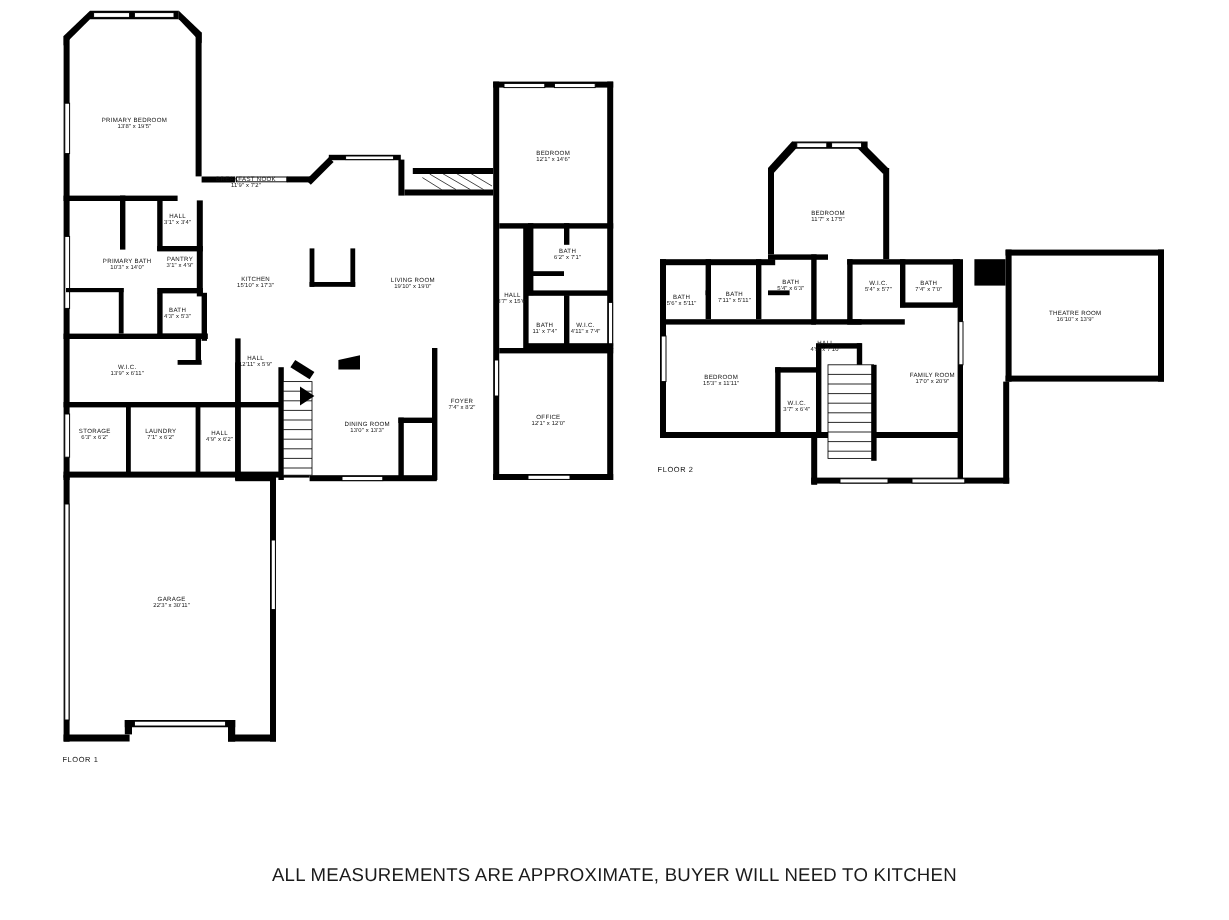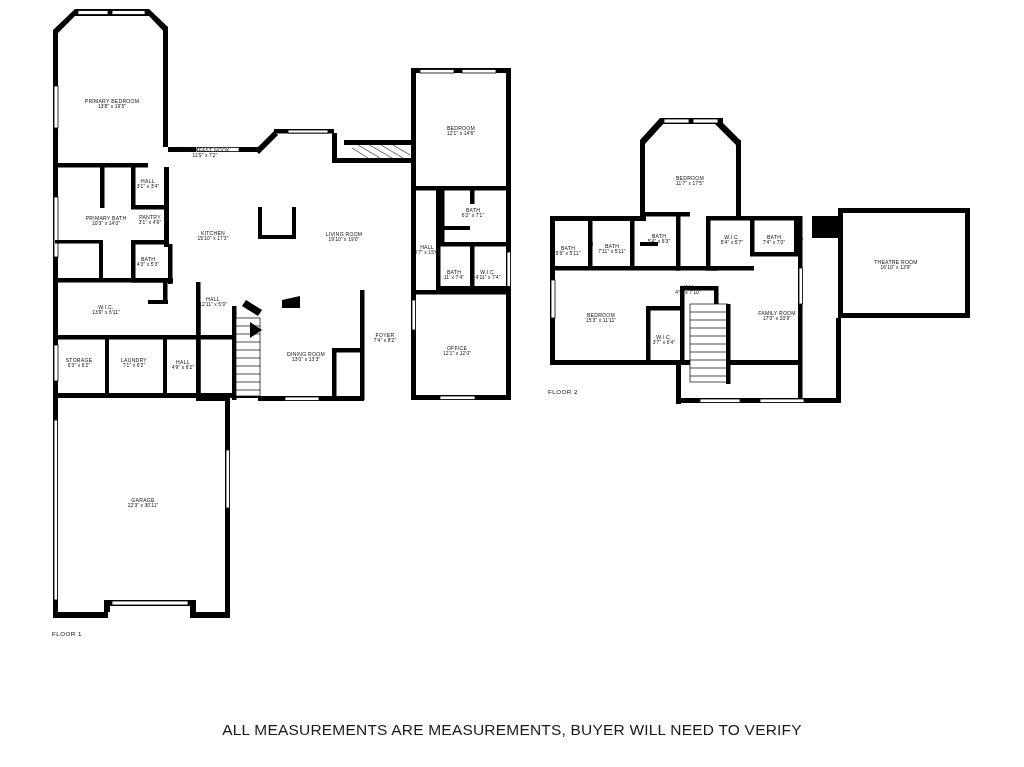--- a/index.html
+++ b/index.html
@@ -365,14 +365,14 @@
       </div>
       <div class="room-label" style="left: 664px; top: 340px;">
         <span class="nm">W.I.C.</span>
         <span class="dm">3'7" x 6'4"</span>
       </div>
     </div>
 
   <div class="floor-label" id="floor-1-label" style="left: 52px; top: 630px;">FLOOR 1</div>
   <div class="floor-label" id="floor-2-label" style="left: 548px; top: 388px;">FLOOR 2</div>
 
-  <div id="caption" style="top: 721px;">ALL MEASUREMENTS ARE MEASUREMENTS, BUYER WILL NEED TO VERIFY</div>
+  <div id="caption" style="top: 721px;">ALL MEASUREMENTS ARE APPROXIMATE, BUYER WILL NEED TO KITCHEN</div>
 </div>
 
 </body></html>

